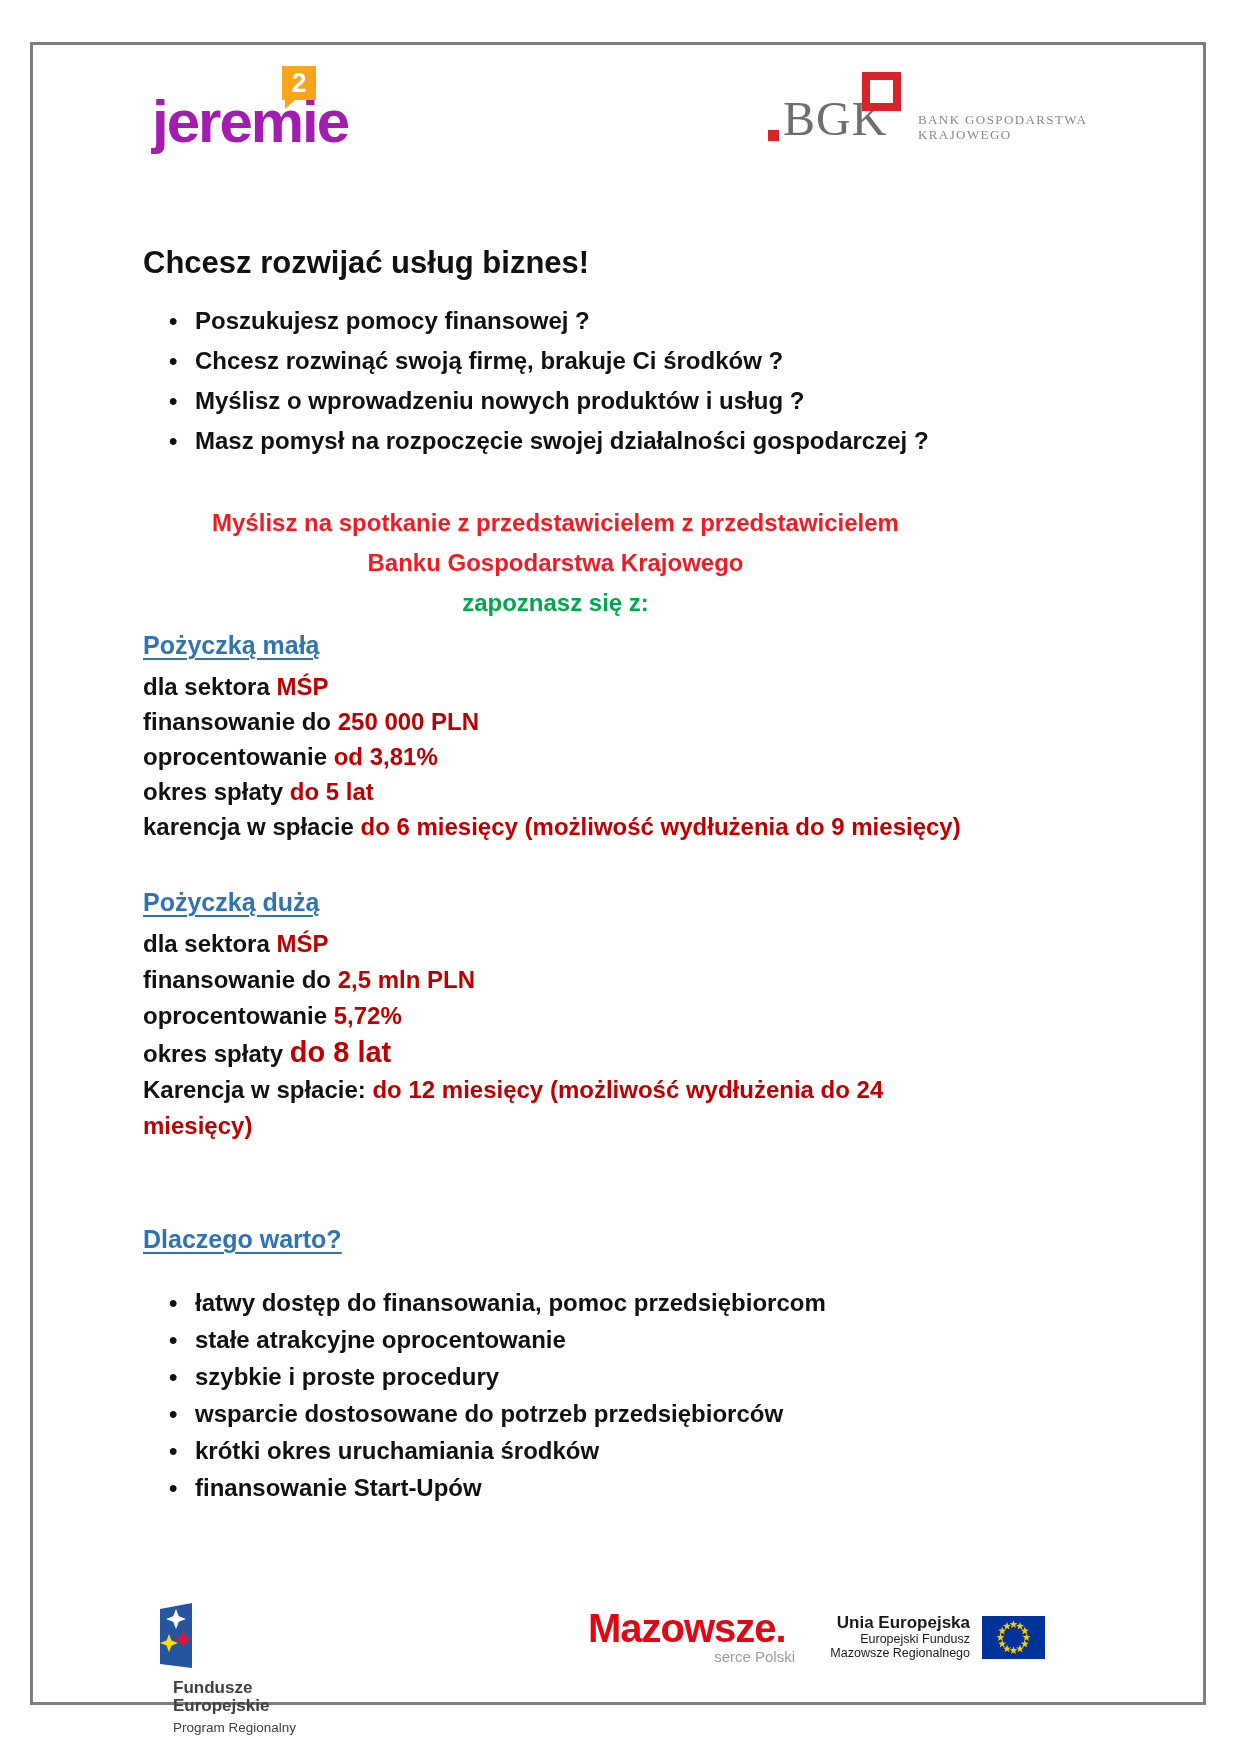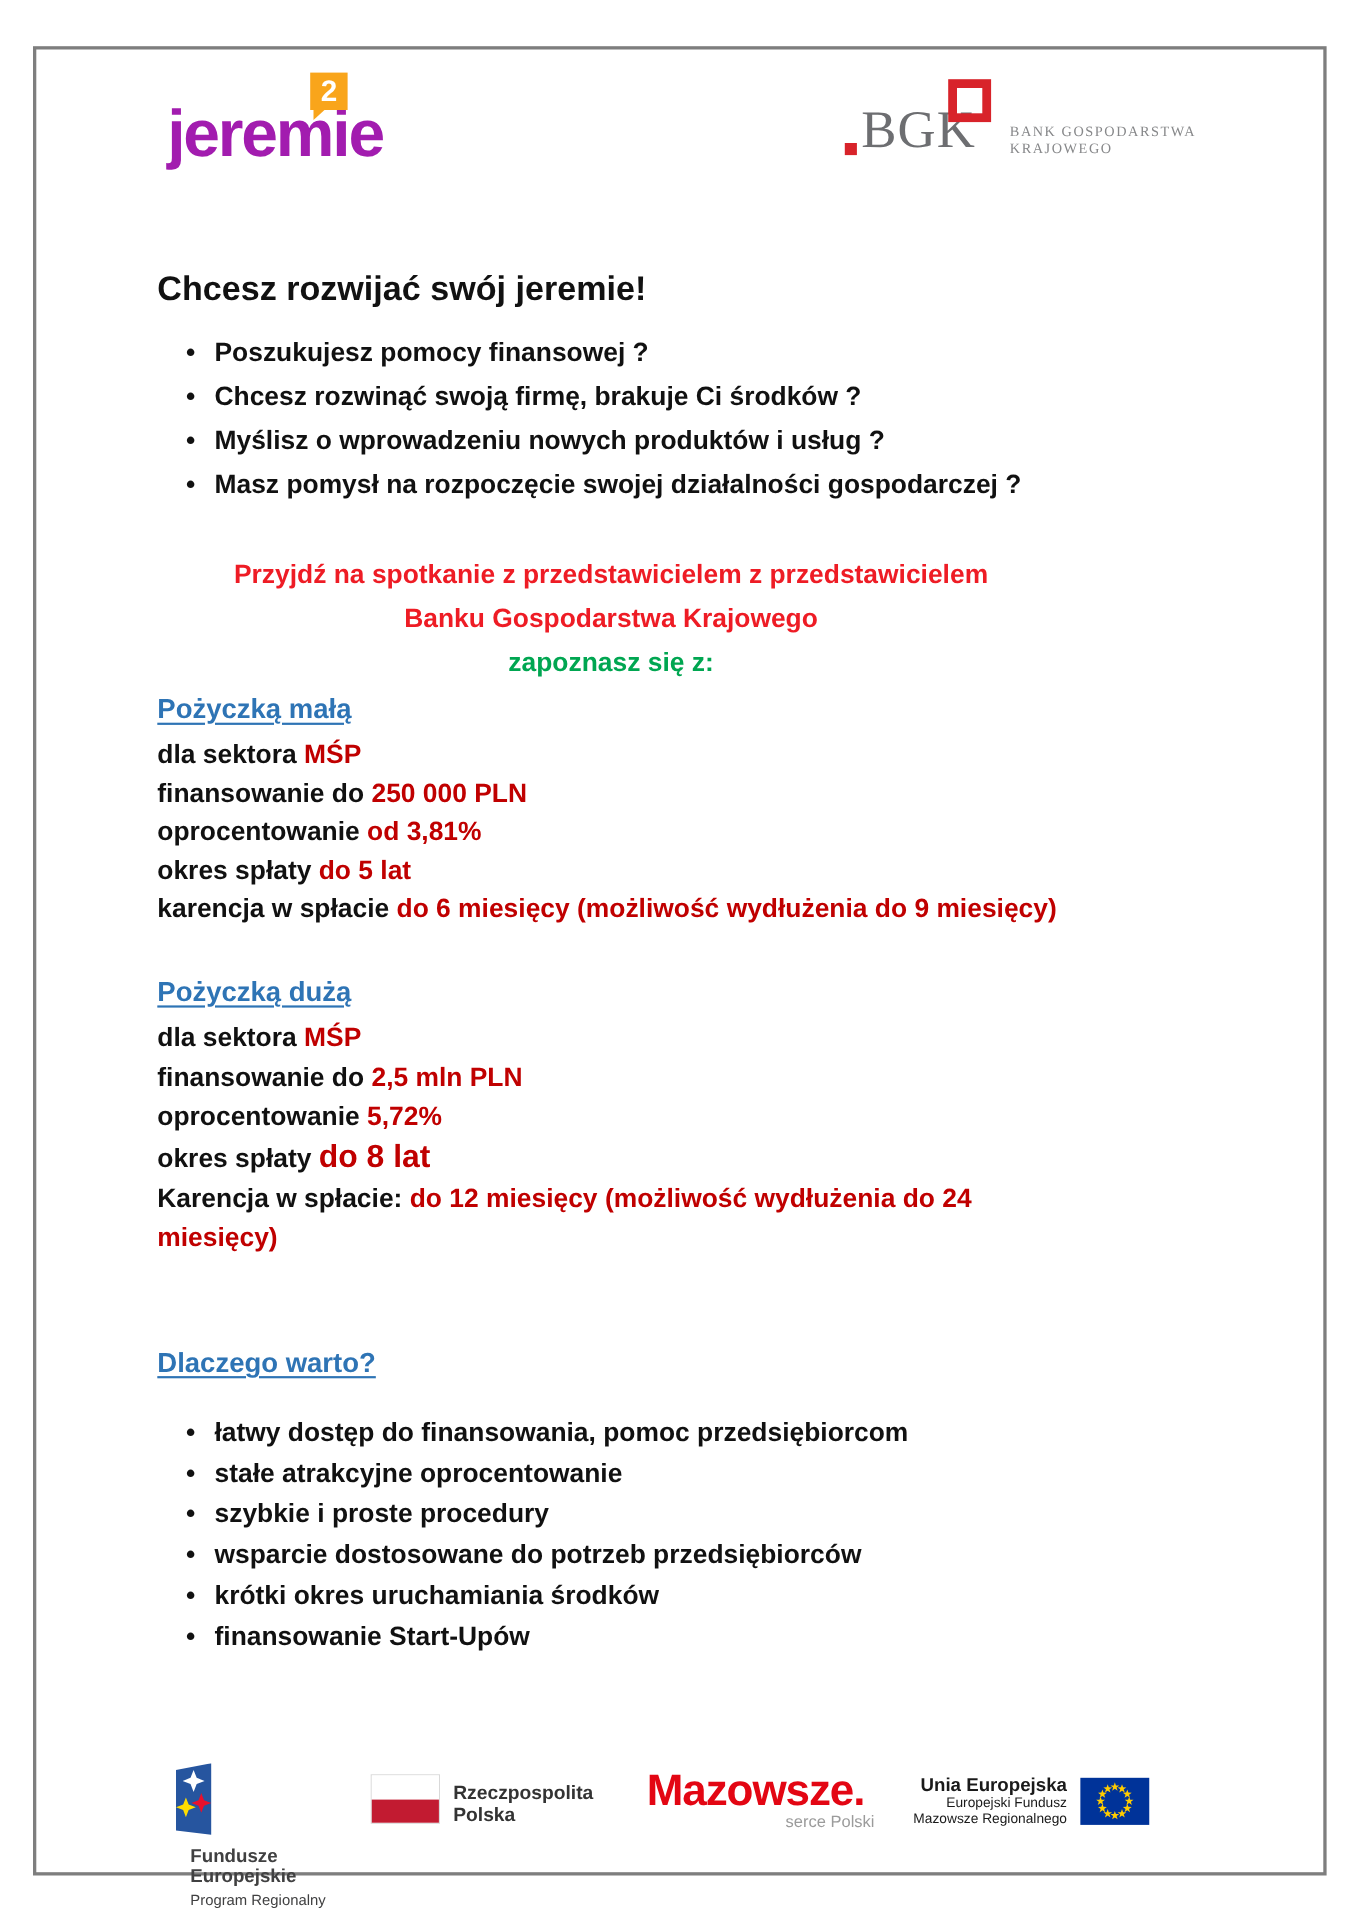--- a/index.html
+++ b/index.html
@@ -82,21 +82,21 @@
     <div class="bgk-dot"></div>
     <div class="bgk-abbr">BGK</div>
     <div class="bgk-square"></div>
     <div class="bgk-name">
       <div>BANK GOSPODARSTWA</div>
       <div>KRAJOWEGO</div>
     </div>
   </div>
 
   <div class="content">
-    <div class="h1">Chcesz rozwijać swój jeremie!</div>
+    <div class="h1">Chcesz rozwijać usług biznes!</div>
 
     <div class="blist">
       <div class="bullet">
           <span class="dot">•</span>
           <span>Poszukujesz pomocy finansowej ?</span>
         </div>
       <div class="bullet">
           <span class="dot">•</span>
           <span>Chcesz rozwinąć swoją firmę, brakuje Ci środków ?</span>
         </div>
@@ -104,21 +104,21 @@
           <span class="dot">•</span>
           <span>Myślisz o wprowadzeniu nowych produktów i usług ?</span>
         </div>
       <div class="bullet">
           <span class="dot">•</span>
           <span>Masz pomysł na rozpoczęcie swojej działalności gospodarczej ?</span>
         </div>
     </div>
 
     <div class="invite">
-      <div class="red-line">Przyjdź na spotkanie z przedstawicielem z przedstawicielem</div>
+      <div class="red-line">Myślisz na spotkanie z przedstawicielem z przedstawicielem</div>
       <div class="red-line">Banku Gospodarstwa Krajowego</div>
       <div class="green-line">zapoznasz się z:</div>
     </div>
 
     <div class="loan">
       <span class="loan-title">Pożyczką małą</span>
       <div class="loan-rows">
         <div class="row"><span>dla sektora </span><span class="val">MŚP</span></div>
         <div class="row"><span>finansowanie do </span><span class="val">250 000 PLN</span></div>
         <div class="row"><span>oprocentowanie </span><span class="val">od 3,81%</span></div>
@@ -176,30 +176,20 @@
       <path d="M9,31 L11.5,37.5 L18,40 L11.5,42.5 L9,49 L6.5,42.5 L0,40 L6.5,37.5 Z" fill="#ffdd00"></path>
       <path d="M23,27 L25.5,33.5 L32,36 L25.5,38.5 L23,45 L20.5,38.5 L14,36 L20.5,33.5 Z" fill="#e8112d"></path>
     </svg>
     <div class="fe-text">
       <div class="fe-bold">Fundusze</div>
       <div class="fe-bold">Europejskie</div>
       <div class="fe-sub">Program Regionalny</div>
     </div>
   </div>
 
-  <div class="fl rp">
-    <div class="rp-flag">
-        <div class="w"></div>
-        <div class="r"></div>
-      </div>
-    <div class="rp-text">
-      <div>Rzeczpospolita</div>
-      <div>Polska</div>
-    </div>
-  </div>
 
   <div class="fl mz">
     <div class="mz-name">Mazowsze.</div>
     <div class="mz-tag">serce Polski</div>
   </div>
 
   <div class="fl eu">
     <div class="eu-text">
       <div class="eu-bold">Unia Europejska</div>
       <div class="eu-sub">Europejski Fundusz</div>

